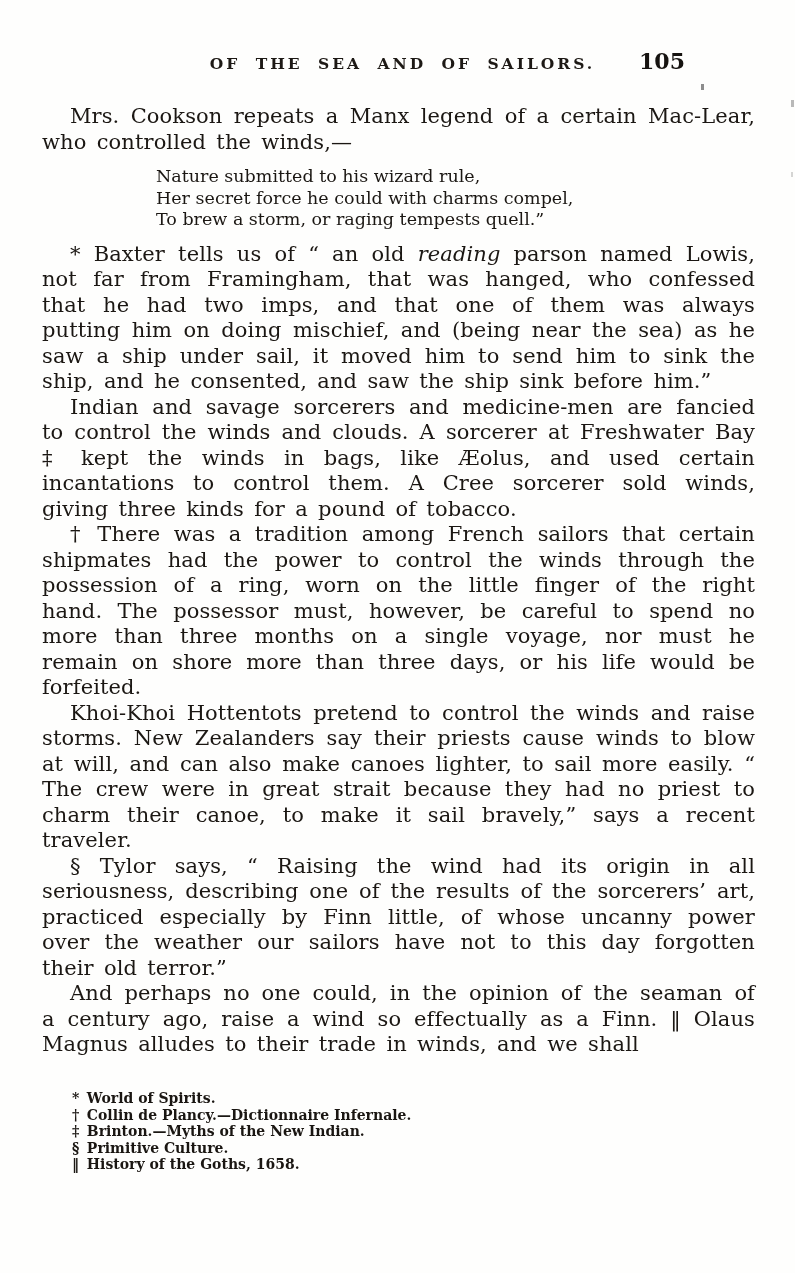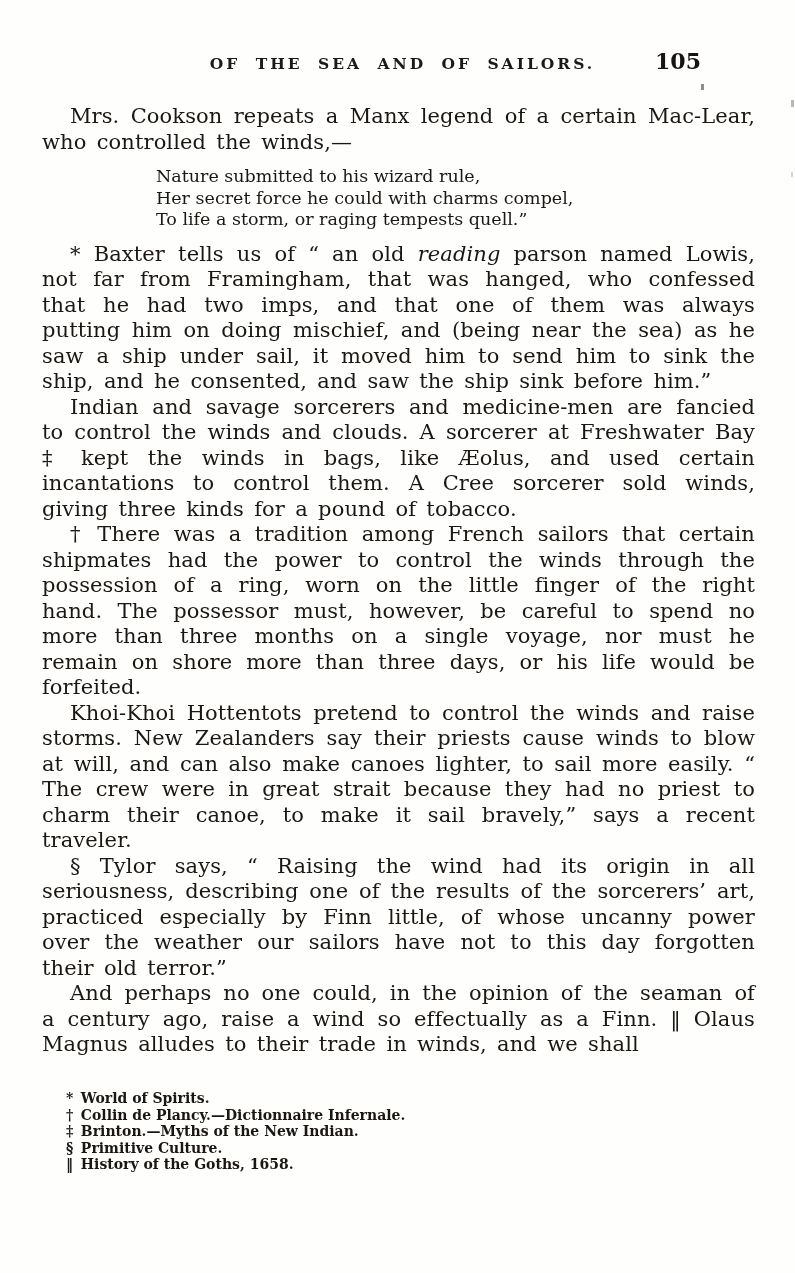--- a/index.html
+++ b/index.html
@@ -31,21 +31,21 @@
     font-weight: bold;
     letter-spacing: 3px;
     word-spacing: 7px;
     padding-top: 6px;
     color: #1d1915;
     padding-left: 10px;
   }
   .page-number {
     position: absolute;
     top: 0;
-    right: 94px;
+    right: 110px;
     font-size: 22px;
     font-weight: bold;
     color: #161310;
   }
   .text-block {
     position: absolute;
     left: 42px;
     top: 104px;
     width: 713px;
   }
@@ -68,21 +68,21 @@
     font-weight: 500;
   }
   .verse-line {
     white-space: nowrap;
   }
   .verse-line.cont {
     padding-left: 14px;
   }
   .footnotes {
     position: absolute;
-    left: 66px;
+    left: 72px;
     top: 1090px;
     width: 650px;
   }
   .footnote {
     font-size: 14px;
     line-height: 16.5px;
     font-weight: bold;
     color: #1a1612;
     white-space: nowrap;
   }
@@ -106,21 +106,21 @@
   <div class="page-header">
     <div class="running-title">OF THE SEA AND OF SAILORS.</div>
     <div class="page-number">105</div>
   </div>
 
   <div class="text-block" id="flow">
       <p class="para"><span>Mrs. Cookson repeats a Manx legend of a certain Mac-Lear, who controlled the winds,—</span></p>
       <div class="verse">
         <div class="verse-line cont">Nature submitted to his wizard rule,</div>
         <div class="verse-line cont">Her secret force he could with charms compel,</div>
-        <div class="verse-line cont">To life a storm, or raging tempests quell.”</div>
+        <div class="verse-line cont">To brew a storm, or raging tempests quell.”</div>
       </div>
       <p class="para"><span>* Baxter tells us of “ an old </span><em>reading</em><span> parson named Lowis, not far from Framingham, that was hanged, who confessed that he had two imps, and that one of them was always putting him on doing mischief, and (being near the sea) as he saw a ship under sail, it moved him to send him to sink the ship, and he consented, and saw the ship sink before him.”</span></p>
       <p class="para"><span>Indian and savage sorcerers and medicine-men are fancied to control the winds and clouds.  A sorcerer at Freshwater Bay ‡ kept the winds in bags, like Æolus, and used certain incantations to control them.  A Cree sorcerer sold winds, giving three kinds for a pound of tobacco.</span></p>
       <p class="para"><span>† There was a tradition among French sailors that certain shipmates had the power to control the winds through the possession of a ring, worn on the little finger of the right hand.  The possessor must, however, be careful to spend no more than three months on a single voyage, nor must he remain on shore more than three days, or his life would be forfeited.</span></p>
       <p class="para"><span>Khoi-Khoi Hottentots pretend to control the winds and raise storms.  New Zealanders say their priests cause winds to blow at will, and can also make canoes lighter, to sail more easily.  “ The crew were in great strait because they had no priest to charm their canoe, to make it sail bravely,” says a recent traveler.</span></p>
       <p class="para"><span>§ Tylor says, “ Raising the wind had its origin in all seriousness, describing one of the results of the sorcerers’ art, practiced especially by Finn little, of whose uncanny power over the weather our sailors have not to this day forgotten their old terror.”</span></p>
       <p class="para"><span>And perhaps no one could, in the opinion of the seaman of a century ago, raise a wind so effectually as a Finn. ‖ Olaus Magnus alludes to their trade in winds, and we shall</span></p>
     </div>
 
   <div class="footnotes" id="footnotes">

